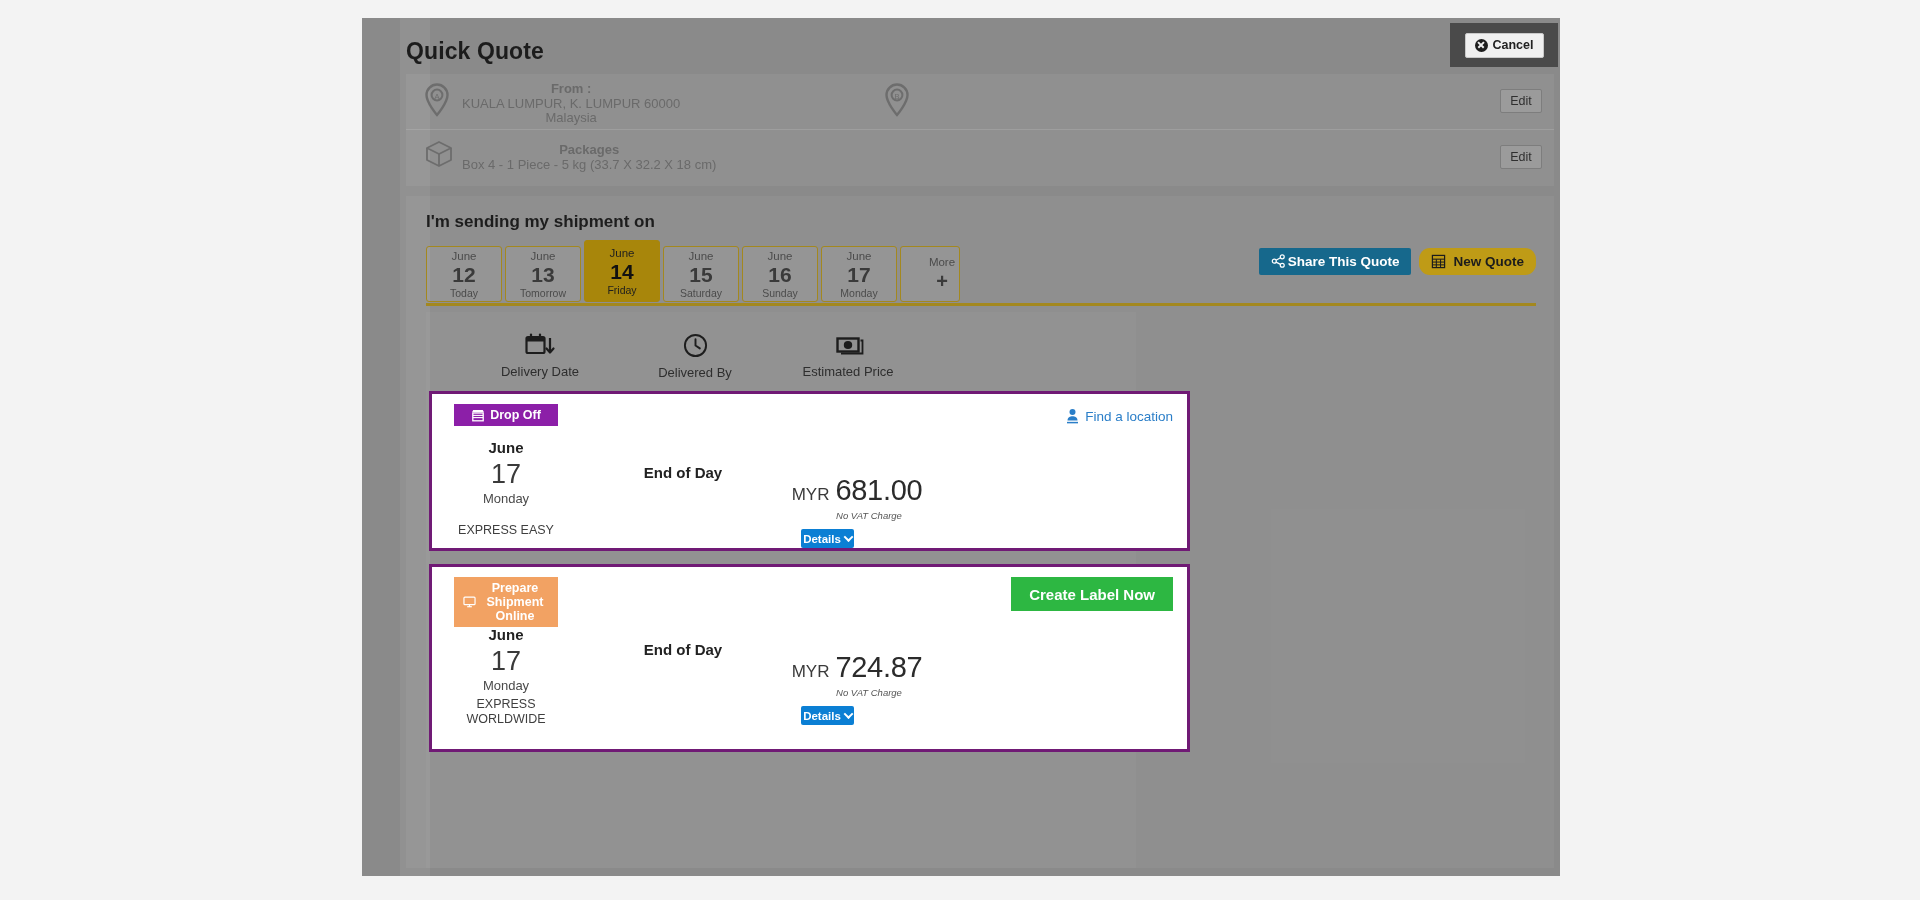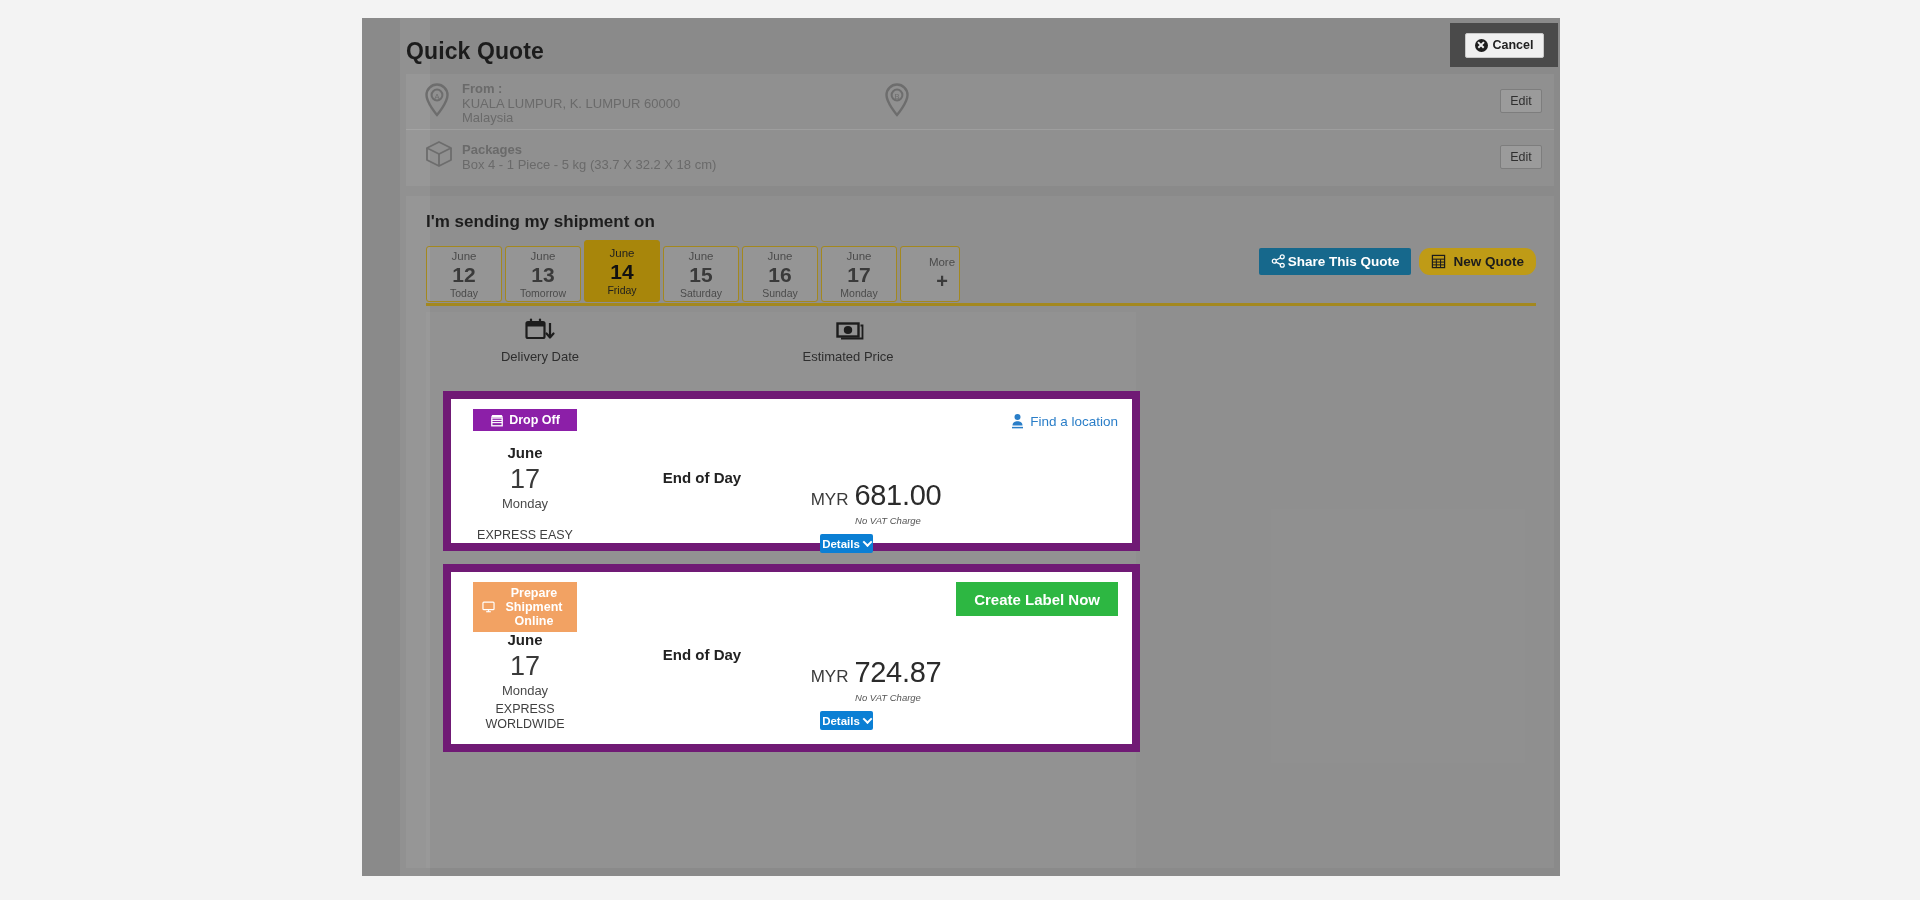--- a/index.html
+++ b/index.html
@@ -66,21 +66,21 @@
     position: absolute; left: 6px; top: 56px;
     width: 1148px; height: 112px;
     background: rgba(255,255,255,0.06);
   }
   .info-row { position: absolute; left: 0; width: 100%; height: 56px; }
   .info-row.r1 { top: 0; border-bottom: 1px solid rgba(255,255,255,0.13); }
   .info-row.r2 { top: 56px; }
 
   .pin-ico, .box-ico { position: absolute; left: 18px; top: 9px; }
 
-  .fld { position: absolute; font-size: 13px; line-height: 14px; color: #6a6a6a; }
+  .fld { position: absolute; font-size: 13px; line-height: 14px; color: #6a6a6a; text-align: center; }
   .fld .lbl { font-weight: bold; display: block; margin-bottom: 1px; }
   .fld .ln { display: block; }
   .from-fld { left: 56px; top: 8px; }
   .to-fld   { left: 518px; top: 8px; }
   .pkg-fld  { left: 56px; top: 13px; }
   .pin2 { position: absolute; left: 478px; top: 9px; }
 
   .edit-btn {
     position: absolute; right: 12px; top: 15px;
     width: 42px; height: 24px;
@@ -143,35 +143,35 @@
     border: none; border-radius: 11px; cursor: pointer;
   }
 
   
   .results {
     position: absolute; left: 20px; top: 116px;
     width: 710px; height: 556px;
     background: rgba(255,255,255,0.03);
   }
 
-  .cols { position: absolute; left: 0; top: 0; width: 710px; height: 68px; text-align: center; }
+  .cols { position: absolute; left: 0; top: 15px; width: 710px; height: 68px; text-align: center; }
   .col {
     position: absolute; top: 6px; width: 150px;
     display: flex; flex-direction: column; align-items: center; gap: 7px;
   }
   .col .cl { font-size: 13px; color: #2e2e2e; }
   .col.c1 { left: 39px; }
   .col.c2 { left: 194px; }
   .col.c3 { left: 347px; }
 
   
   .rcard {
-    position: absolute; left: 17px;
-    width: 697px; background: #fff;
-    border: 8px solid #701a75;
+    position: absolute; left: 3px;
+    width: 761px; background: #fff;
+    border: 3px solid #701a75;
   }
   .rcard.one { top: 79px;  height: 160px; }
   .rcard.two { top: 252px; height: 188px; }
 
   .badge {
     position: absolute; left: 22px; top: 10px;
     min-width: 104px; padding: 4px 9px;
     color: #fff; font-size: 12.5px; font-weight: bold;
     display: flex; align-items: center; justify-content: center; gap: 5px;
     text-align: center; line-height: 14px; cursor: pointer;
@@ -372,20 +372,29 @@
                   <rect x="1.5" y="4" width="18" height="16" rx="1.5" fill="none" stroke="#1d1d1d" stroke-width="2.2"></rect>
                   <rect x="1.5" y="4" width="18" height="4.5" fill="#1d1d1d"></rect>
                   <line x1="6" y1="1.5" x2="6" y2="5.5" stroke="#1d1d1d" stroke-width="2.2" stroke-linecap="round"></line>
                   <line x1="15" y1="1.5" x2="15" y2="5.5" stroke="#1d1d1d" stroke-width="2.2" stroke-linecap="round"></line>
                   <line x1="25" y1="5" x2="25" y2="19" stroke="#1d1d1d" stroke-width="2.2"></line>
                   <path d="M21.5 15.5 L25 19.5 L28.5 15.5" fill="none" stroke="#1d1d1d" stroke-width="2.2" stroke-linecap="round" stroke-linejoin="round"></path>
                 </svg>
               </span>
               <span class="cl">Delivery Date</span>
             </div>
+            <div class="col c2">
+              <span>
+                <svg width="25" height="25" viewBox="0 0 26 26">
+                  <circle cx="13" cy="13" r="11" fill="none" stroke="#1d1d1d" stroke-width="2"></circle>
+                  <path d="M13 6.5 L13 13 L17.5 16" fill="none" stroke="#1d1d1d" stroke-width="2" stroke-linecap="round" stroke-linejoin="round"></path>
+                </svg>
+              </span>
+              <span class="cl">Delivered By</span>
+            </div>
             <div class="col c3">
               <span>
                 <svg width="32" height="24" viewBox="0 0 32 24">
                   <rect x="5.5" y="5.5" width="21" height="13" fill="none" stroke="#1d1d1d" stroke-width="2.4"></rect>
                   <path d="M28.5 7.5 L30.5 7.5 L30.5 20.5 L9 20.5" fill="none" stroke="#1d1d1d" stroke-width="1.8"></path>
                   <ellipse cx="16" cy="12" rx="4.2" ry="4" fill="#1d1d1d"></ellipse>
                 </svg>
               </span>
               <span class="cl">Estimated Price</span>
             </div>

